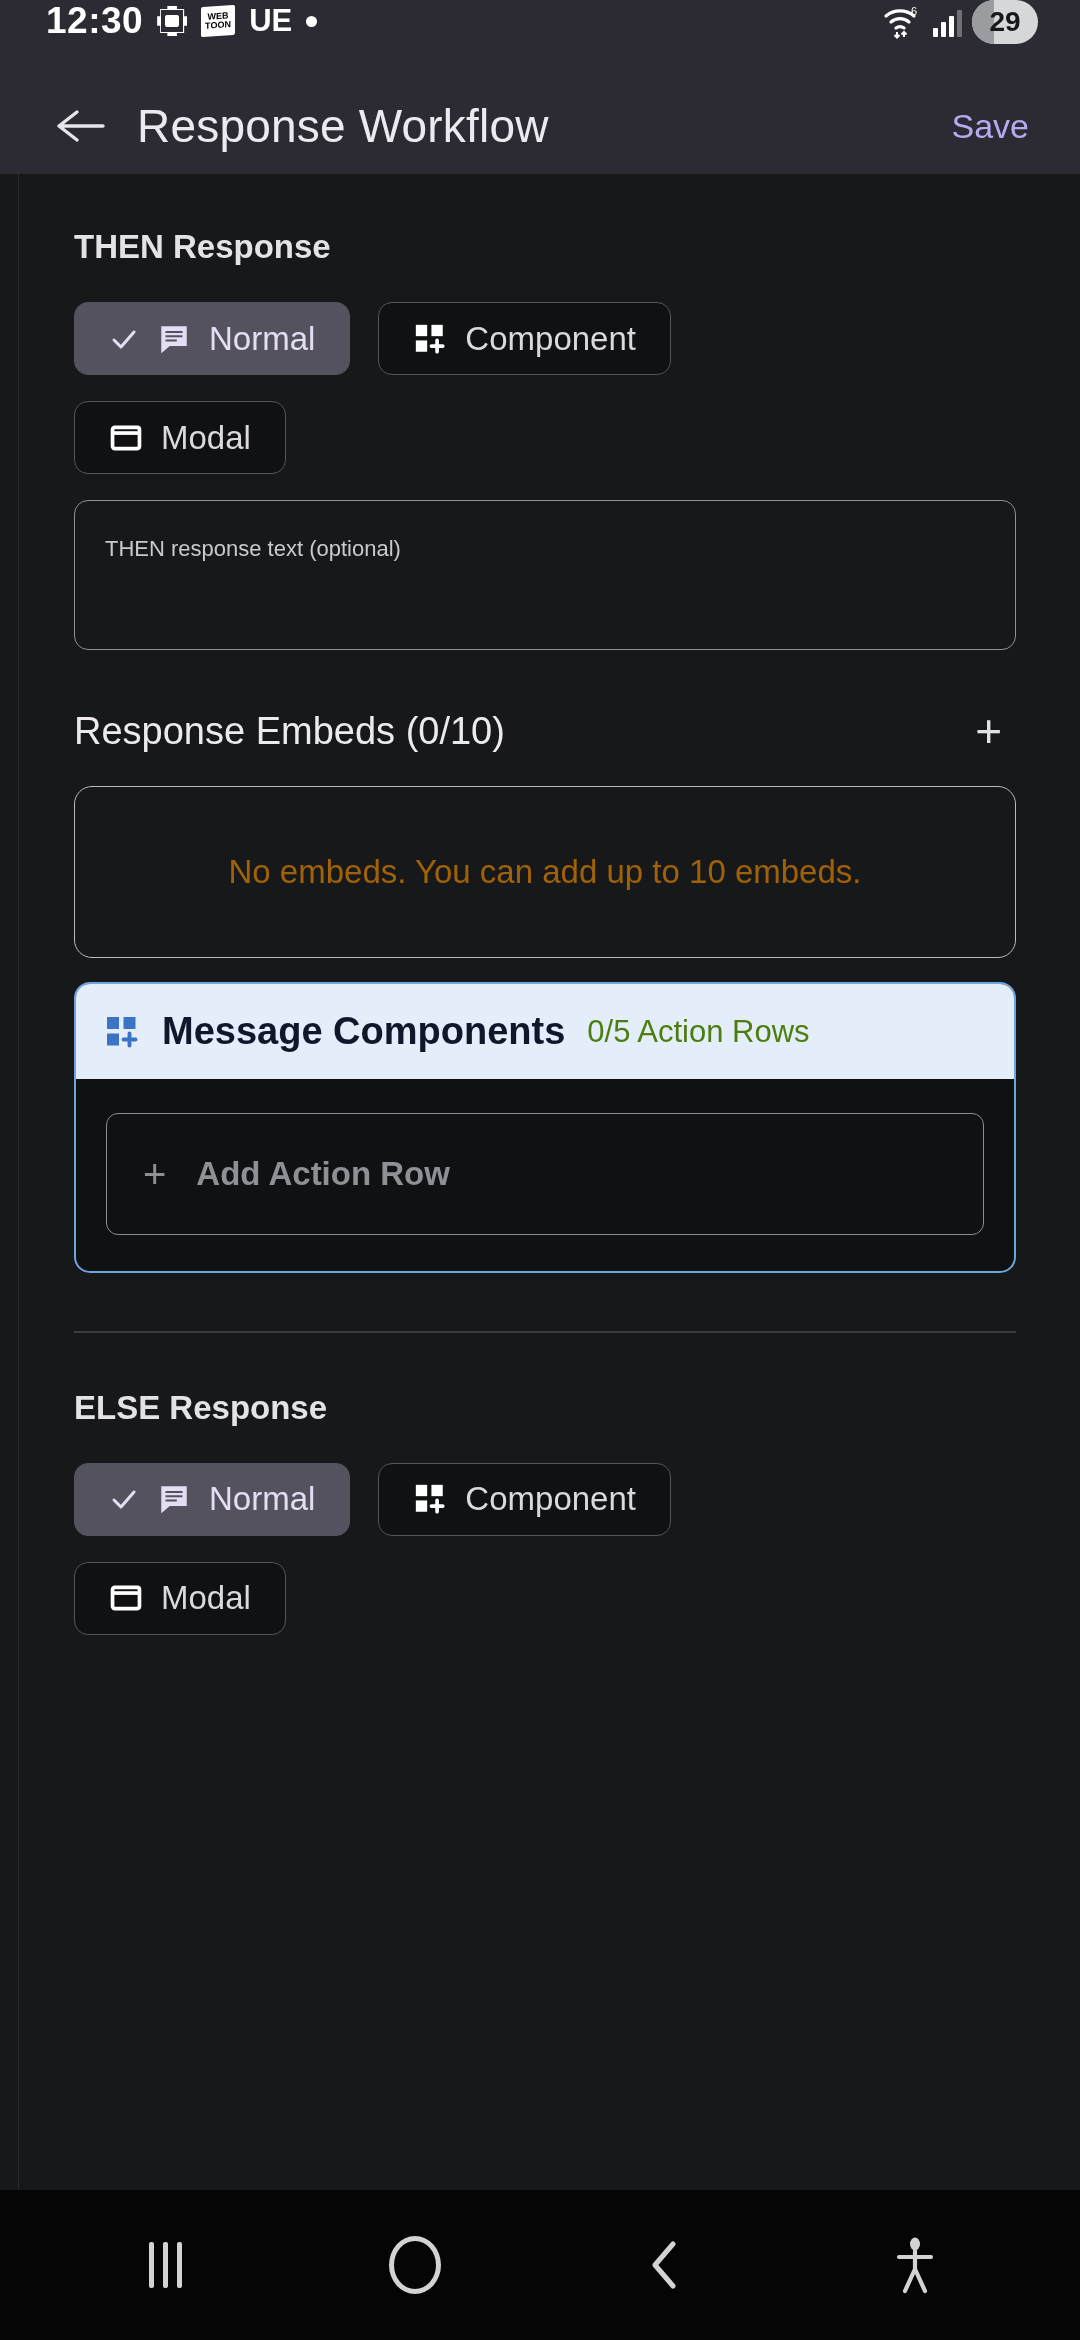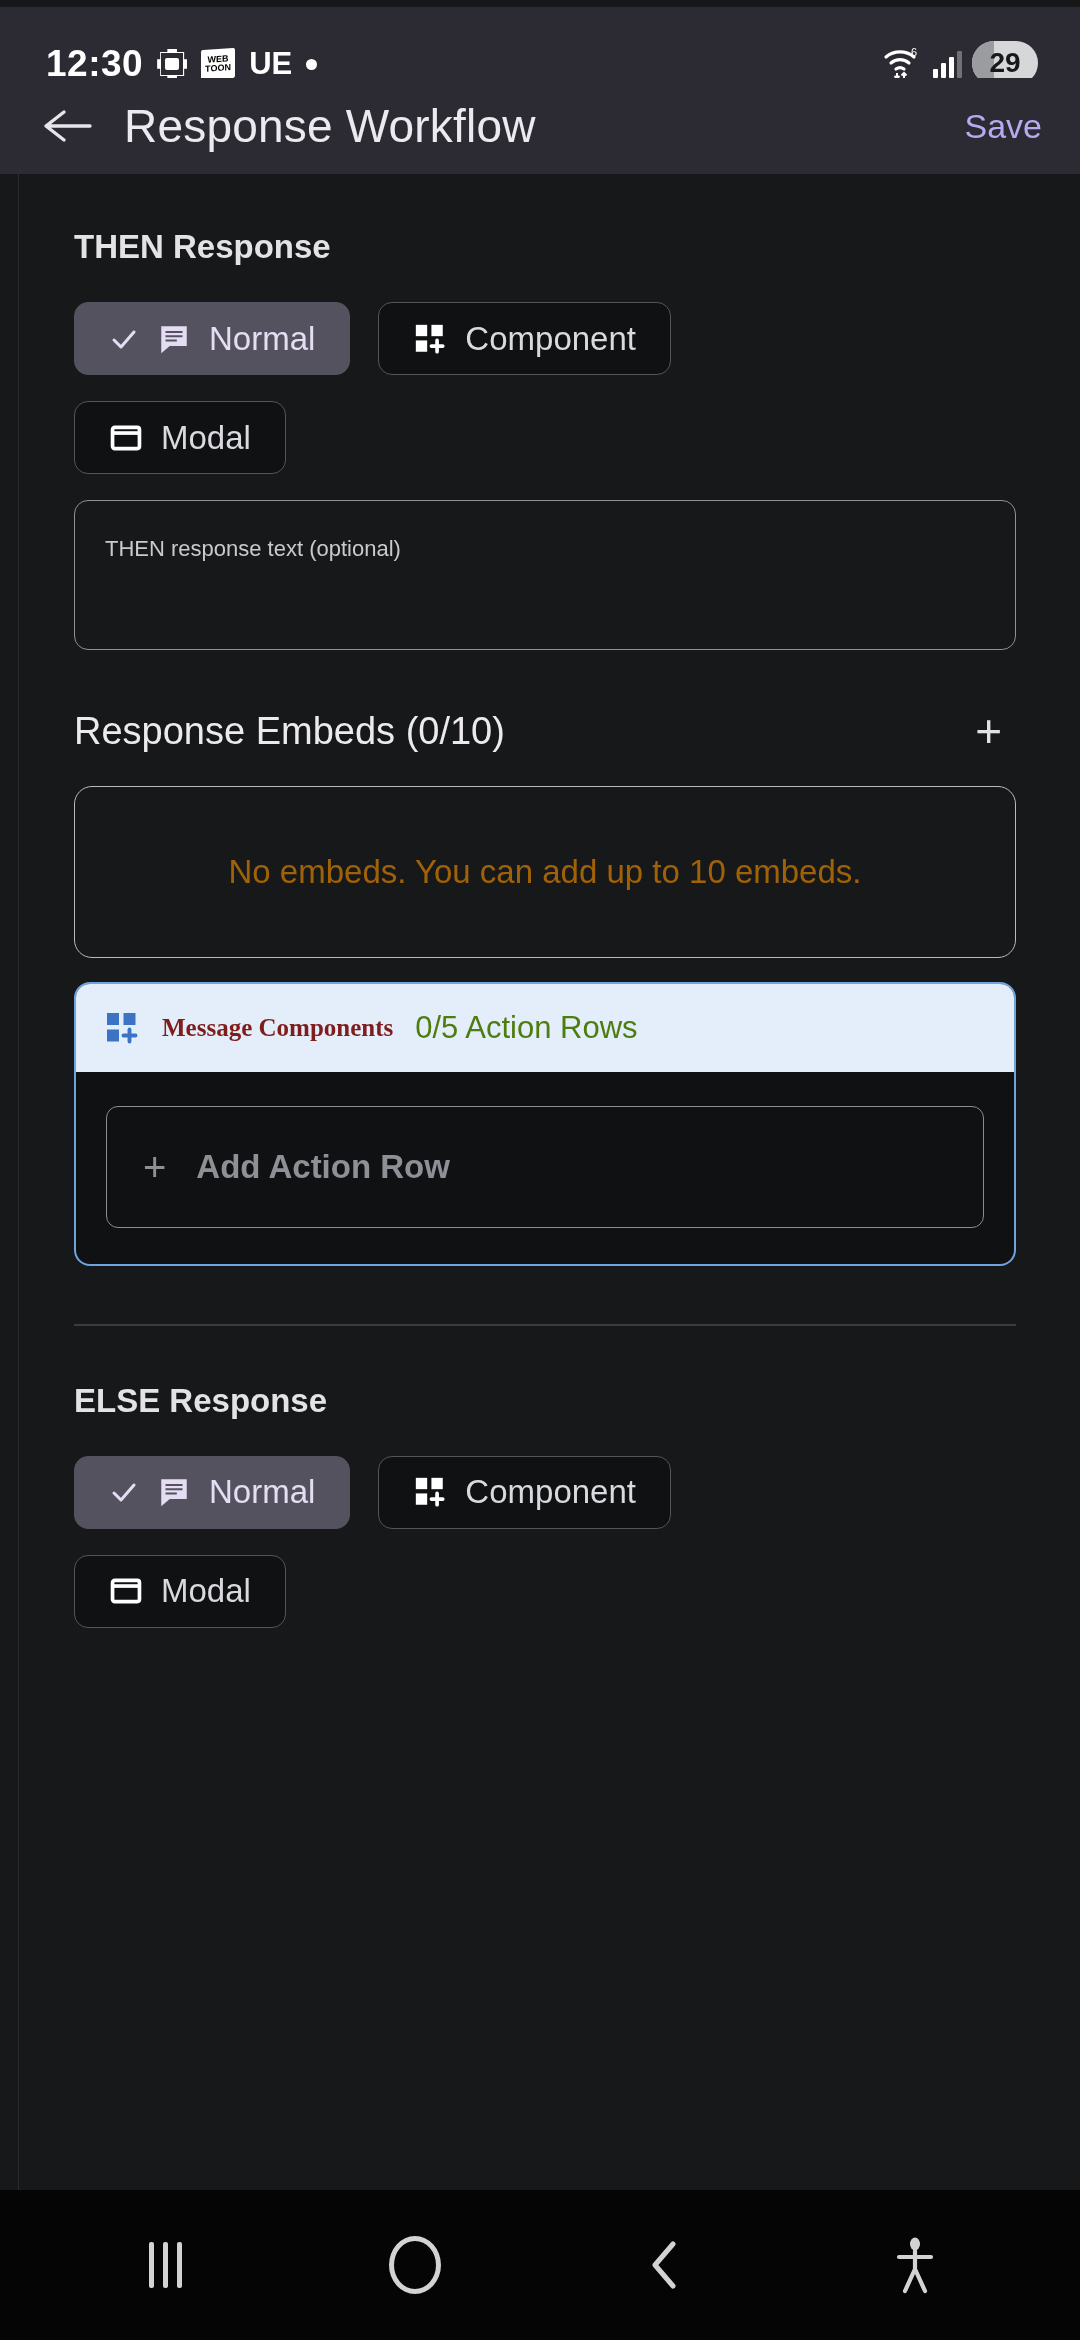--- a/index.html
+++ b/index.html
@@ -6,23 +6,23 @@
   html, body {
     width:1080px; height:2340px;
     background:#000;
     font-family:"Liberation Sans", sans-serif;
     overflow:hidden;
   }
   .phone { position:relative; width:1080px; height:2340px; background:#17181a; }
 
   
   .statusbar{
-    position:absolute; top:7px; left:0; right:0; height:78px;
+    position:absolute; top:0; left:0; right:0; height:78px;
     background:#2c2b34;
-    display:flex; align-items:flex-end; justify-content:space-between;
+    display:flex; align-items:flex-start; justify-content:space-between;
     padding:0 42px 0 46px;
   }
   .sb-left{ display:flex; align-items:center; gap:14px; }
   .sb-time{ color:#fff; font-size:37px; font-weight:600; letter-spacing:.5px; }
   .sb-right{ display:flex; align-items:center; gap:10px; }
   .ico-scan{ width:30px; height:30px; position:relative; }
   .ico-scan::before{
     content:""; position:absolute; inset:0;
     border:4px solid #fff; border-radius:4px;
     clip-path: polygon(0 0,34% 0,34% 10%,10% 10%,10% 34%,0 34%,
@@ -54,21 +54,21 @@
     width:66px;height:44px;border-radius:22px;background:#d6d7d9;color:#17181a;
     display:flex;align-items:center;justify-content:center;
     font-size:28px;font-weight:700; position:relative; overflow:hidden;
   }
   .battery .fill{ position:absolute; left:0; top:0; bottom:0; width:34%; background:#9b9ca0; }
   .battery span{ position:relative; z-index:1; }
 
   
   .appbar{
     position:absolute; top:78px; left:0; right:0; height:96px;
-    background:#2c2b34; display:flex; align-items:center; padding:0 32px;
+    background:#2c2b34; display:flex; align-items:center; padding:0 45px;
   }
   .back-arrow{ width:70px; height:70px; display:flex; align-items:center; justify-content:center; }
   .appbar-title{
     flex:1; color:#eceaef; font-size:46px; font-weight:400;
     margin-left:22px; letter-spacing:.2px;
   }
   .save-btn{ color:#b7aaf0; font-size:34px; font-weight:400; padding-right:6px; }
 
   
   .content{
@@ -119,21 +119,21 @@
   .mc-panel{
     margin-top:24px;
     border:2px solid #6ea4e0; border-radius:16px; overflow:hidden;
     background:#101113;
   }
   .mc-head{
     background:#e4eefa; display:flex; align-items:center; gap:22px;
     padding:26px 28px;
   }
   .mc-head .gi{ width:36px; height:36px; flex:0 0 36px; }
-  .mc-title{ color:#7f1d1d; font-size:25px; font-weight:700;font-family:Liberation Serif, serif; }
+  .mc-title{ color:#0f172a; font-size:38px; font-weight:700; }
   .mc-sub{ color:#4d7c0f; font-size:31px; font-weight:400; }
   .mc-body{ padding:34px 30px 36px 30px; }
   .add-row{
     border:1.5px solid #8a8d92; border-radius:12px;
     height:122px; display:flex; align-items:center; gap:30px;
     padding:0 36px; color:#8d9095; font-size:33px; font-weight:700;
   }
   .add-row .pl{ font-size:40px; font-weight:400; line-height:1; }
 
   .divider{ height:1.5px; background:#3a3c40; margin:58px 0 0 0; }

